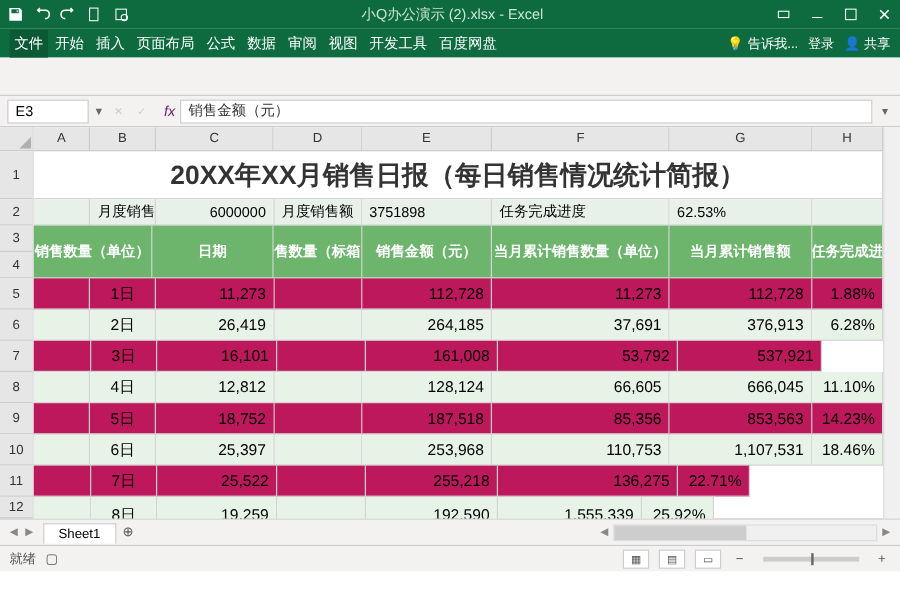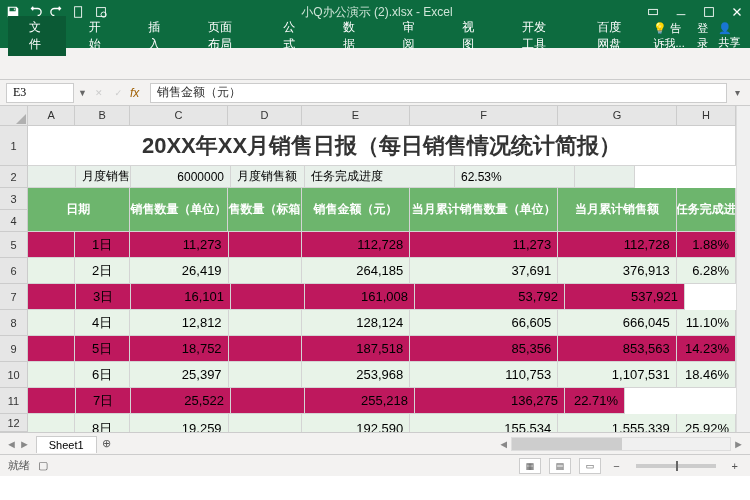--- a/index.html
+++ b/index.html
@@ -3,29 +3,29 @@
 <meta charset="utf-8">
 <style>
 *{margin:0;padding:0;box-sizing:border-box;font-family:"Microsoft YaHei",Arial,sans-serif;}
 body{background:#fff;width:750px;height:500px;overflow:hidden;font-size:12px;}
 .titlebar{background:#0d6b3f;height:24px;display:flex;align-items:center;padding:0 6px;color:#fff;}
 .titlebar .qat{display:flex;gap:8px;align-items:center;}
 .titlebar .ic{width:14px;height:14px;display:inline-flex;align-items:center;justify-content:center;font-size:11px;}
 .titlebar .title{flex:1;text-align:center;font-size:12px;color:#cfe5d8;}
 .titlebar .winbtns{display:flex;gap:14px;align-items:center;}
 .ribbon{background:#0d6b3f;height:24px;display:flex;align-items:center;padding:0 8px;gap:2px;color:#fff;}
-.ribbon .tab{padding:3px 21px;font-size:12px;cursor:pointer;}
+.ribbon .tab{padding:3px 4px;font-size:12px;cursor:pointer;}
 .ribbon .tab.file{background:#0b5a35;}
 .ribbon .spacer{flex:1;}
 .ribbon .rsec{display:flex;gap:8px;align-items:center;font-size:11px;}
 .ribbon .rsec span{cursor:pointer;}
 .fbar{height:26px;border-bottom:1px solid #ccc;display:flex;align-items:center;background:#f3f2f1;padding:2px 6px;gap:4px;}
-.namebox{width:68px;height:20px;border:1px solid #ccc;background:#fff;padding:1px 6px;font-size:12px;font-family:Liberation Serif, serif;}
+.namebox{width:68px;height:20px;border:1px solid #ccc;background:#fff;padding:1px 6px;font-size:12px;}
 .fbar .dd{font-size:9px;color:#666;}
-.fxlabel{width:16px;font-style:italic;color:#a16207;text-align:left;}
+.fxlabel{width:16px;font-style:italic;color:#701a75;text-align:right;}
 .formula{flex:1;height:20px;border:1px solid #ccc;background:#fff;padding:1px 6px;font-size:12px;color:#333;}
 .dropic{color:#666;font-size:10px;padding:0 4px;}
 .sheet{display:flex;height:326px;}
 .rowhdrs{width:28px;display:flex;flex-direction:column;border-right:1px solid #ccc;}
 .corner{height:20px;background:#e6e6e6;border-bottom:1px solid #ccc;display:flex;align-items:end;justify-content:end;padding:1px;}
 .corner svg{width:10px;height:10px;}
 .rh{background:#e6e6e6;border-bottom:1px solid #ccc;text-align:center;font-size:11px;display:flex;align-items:center;justify-content:center;color:#333;}
 .content{flex:1;overflow:hidden;position:relative;}
 .colhdrs{display:flex;height:20px;}
 .ch{background:#e6e6e6;border-right:1px solid #ccc;border-bottom:1px solid #ccc;text-align:center;font-size:11px;line-height:19px;color:#333;}
@@ -178,27 +178,28 @@
       <div class="ch cH">H</div>
     </div>
     <div class="row titlerow">
         <div class="cell titlecell">20XX年XX月销售日报（每日销售情况统计简报）</div>
       </div>
     <div class="row summaryrow">
       <div class="cell cA" style="justify-content:flex-start;padding-left:4px;"></div>
       <div class="cell cB" style="justify-content:flex-start;">月度销售任务</div>
       <div class="cell cC" style="justify-content:flex-end;">6000000</div>
       <div class="cell cD">月度销售额</div>
+      <div class="cell cE" style="justify-content:flex-start;">3751898</div>
       <div class="cell cF" style="justify-content:flex-start;">任务完成进度</div>
       <div class="cell cG" style="justify-content:flex-start;">62.53%</div>
       <div class="cell cH"></div>
     </div>
     <div class="row hdrrow">
+      <div class="cell cC">销售数量（单位）</div>
       <div class="cell" style="width:103px">日期</div>
-      <div class="cell cC">销售数量（单位）</div>
       <div class="cell cD">销售数量（标箱）</div>
       <div class="cell cE">销售金额（元）</div>
       <div class="cell cF">当月累计销售数量（单位）</div>
       <div class="cell cG">当月累计销售额</div>
       <div class="cell cH">任务完成进</div>
     </div>
     <div id="data-rows">
         <div class="row datarow odd" style="height: 26px;">
           <div class="cell cA"></div>
           <div class="cell cB">1日</div>
@@ -266,21 +267,20 @@
           <div class="cell cE">255,218</div>
           <div class="cell cF">136,275</div>
           <div class="cell cH">22.71%</div>
         </div>
         <div class="row datarow even" style="height: 30px;">
           <div class="cell cA"></div>
           <div class="cell cB">8日</div>
           <div class="cell cC">19,259</div>
           <div class="cell cD"></div>
           <div class="cell cE">192,590</div>
-          <div class="cell cF">155,534</div>
           <div class="cell cG">1,555,339</div>
           <div class="cell cH">25.92%</div>
         </div>
       </div>
   </div>
   <div class="vtrack"></div>
 </div>
 
 <div class="sheettabs">
   <div class="nav">

